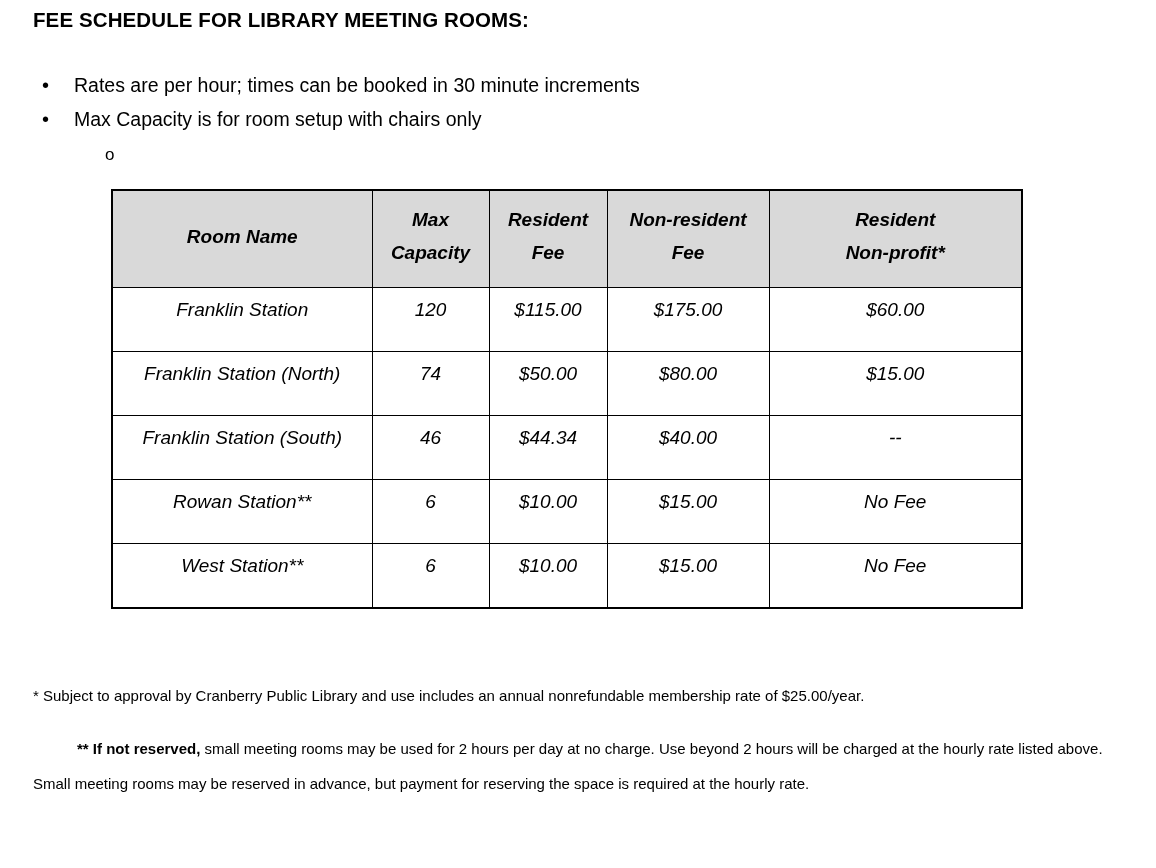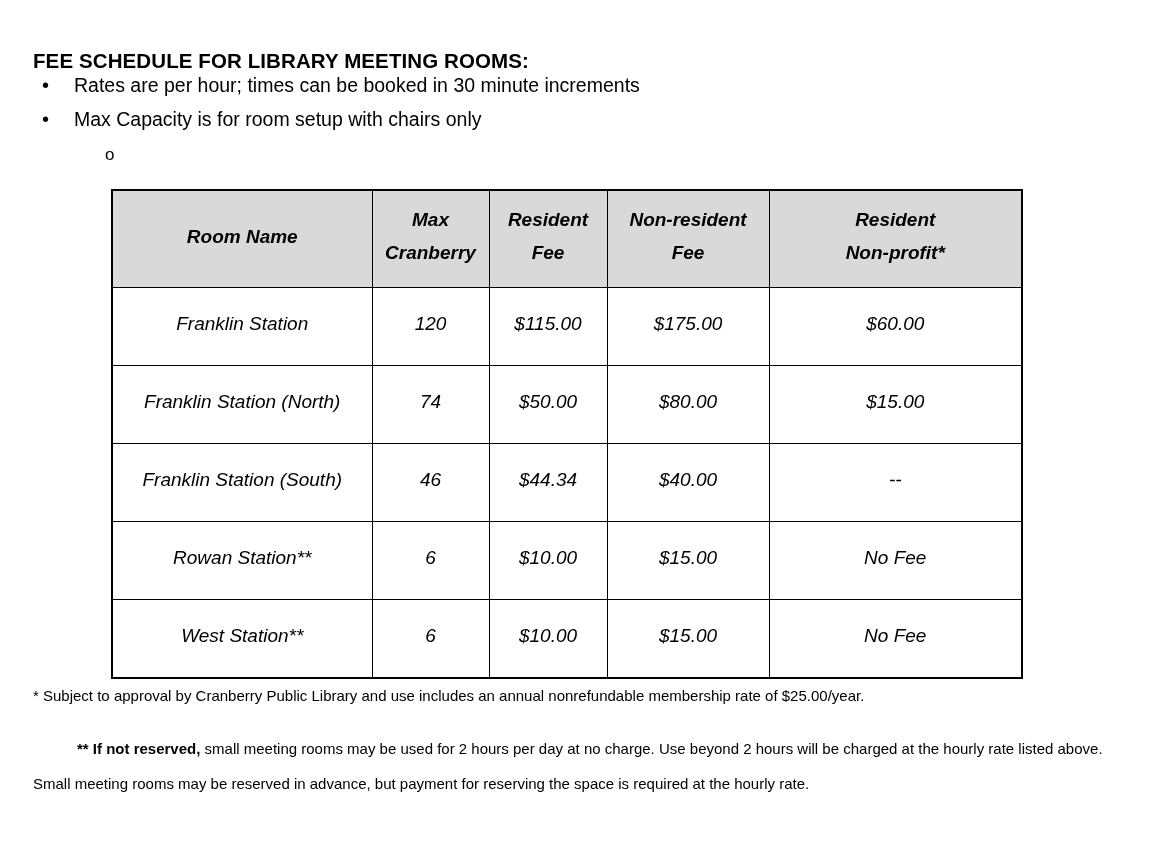--- a/index.html
+++ b/index.html
@@ -23,21 +23,20 @@
 
   
   .doc-title {
     position: absolute;
     left: 33px;
     top: 8px;
     font-size: 20.5px;
     font-weight: bold;
     letter-spacing: 0.1px;
     white-space: nowrap;
-    margin-top: 41px;
   }
 
   
   .bullets {
     position: absolute;
     left: 33px;
     top: 68px;
     width: 1090px;
   }
   .bullet-row {
@@ -95,21 +94,21 @@
     height: 90px;
     vertical-align: middle;
     line-height: 33px;
     padding-bottom: 6px;
   }
   table.fee-table thead th .hl {
     display: block;
   }
   table.fee-table tbody td {
     height: 54px;
-    padding-top: 23px;
+    padding-top: 9px;
     line-height: 26px;
     font-weight: normal;
   }
   
   col.c-room { width: 260px; }
   col.c-cap  { width: 117px; }
   col.c-res  { width: 118px; }
   col.c-non  { width: 162px; }
   col.c-np   { width: 253px; }
 
@@ -163,21 +162,21 @@
           <col class="c-non">
           <col class="c-np">
       </colgroup>
       <thead>
         <tr>
           <th>
             <span class="hl">Room Name</span>
           </th>
           <th>
             <span class="hl">Max</span>
-            <span class="hl">Cranberry</span>
+            <span class="hl">Capacity</span>
           </th>
           <th>
             <span class="hl">Resident</span>
             <span class="hl">Fee</span>
           </th>
           <th>
             <span class="hl">Non-resident</span>
             <span class="hl">Fee</span>
           </th>
           <th>

